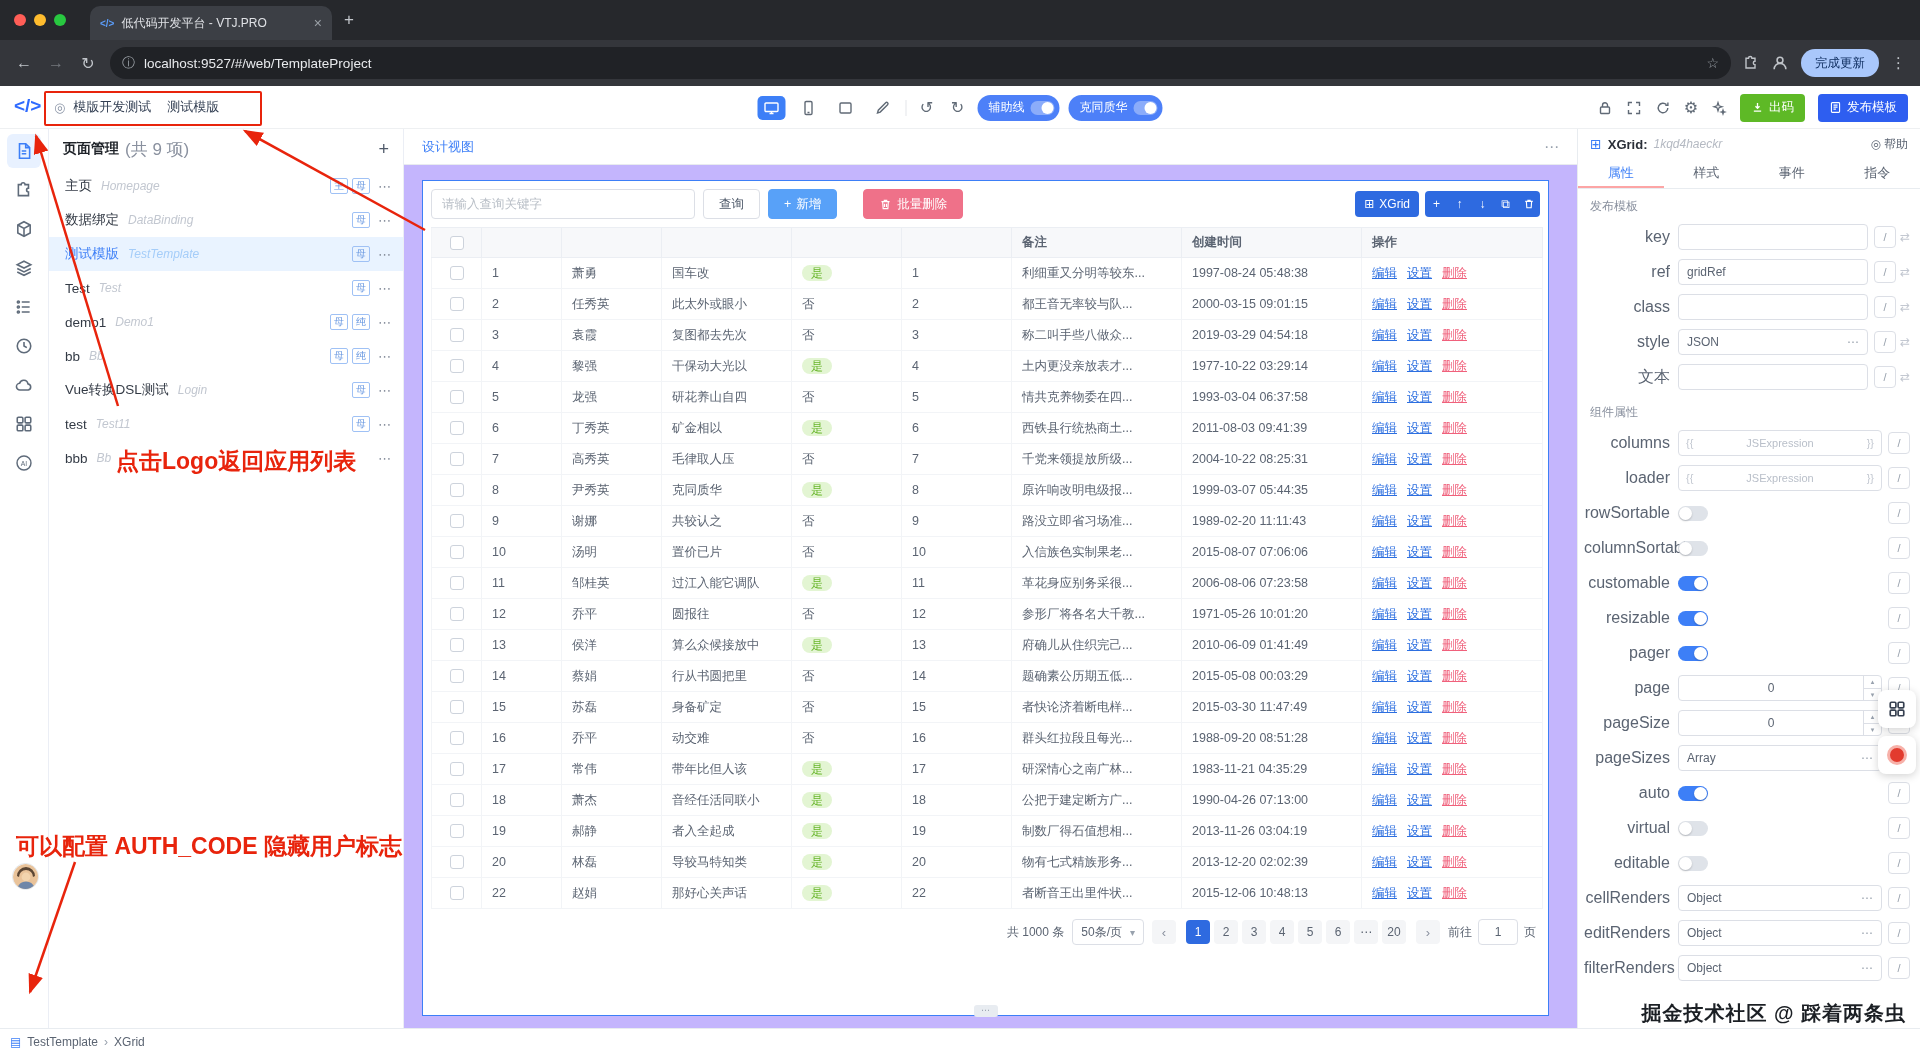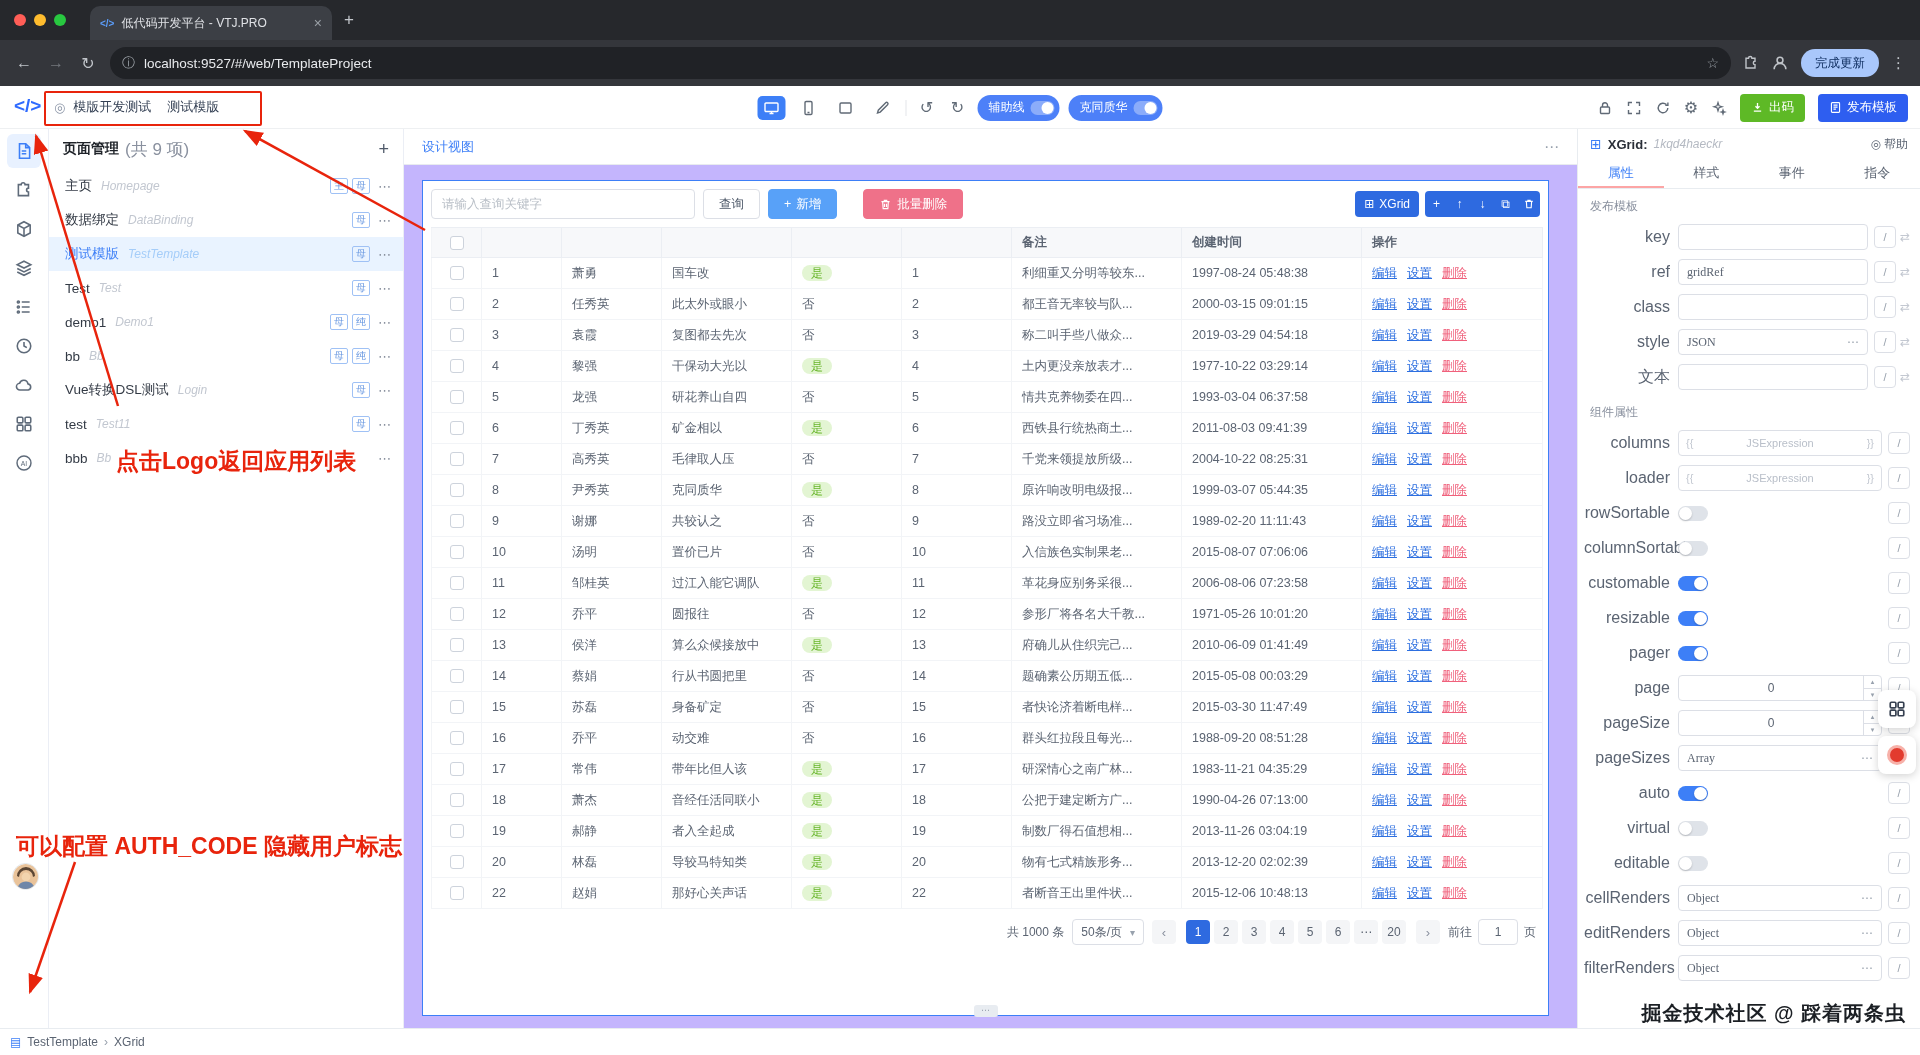--- a/index.html
+++ b/index.html
@@ -124,21 +124,21 @@
   .insp-title { font-size:13px; font-weight:bold; color:#2a2f38; margin-left:6px; }
   .insp-id { font-size:12px; font-style:italic; color:#b4b9c2; margin-left:6px; }
   .insp-help { margin-left:auto; font-size:12px; color:#5b6472; display:flex; align-items:center; gap:3px; }
   .insp-tabs { height:30px; display:flex; border-bottom:1px solid #e8ecf0; }
   .insp-tab { flex:1; text-align:center; line-height:28px; font-size:13px; color:#5b6472; }
   .insp-tab.active { color:#3d7ff7; border-bottom:2px solid #fca5a5; }
   .insp-section-title { font-size:12px; color:#8a919f; padding:9px 12px 5px; }
   .insp-row { height:34px; margin-bottom:1px; display:flex; align-items:center; padding:0 10px 0 6px; }
   .insp-label { width:86px; text-align:right; font-size:16px; color:#5b6472; margin-right:8px; flex-shrink:0; }
   .ctrl { flex:1; display:flex; align-items:center; min-width:0; }
-  .insp-input { width:100%; height:26px; border:1px solid #dcdfe6; border-radius:4px; padding:2px 8px; font-size:12px; color:#5b6472; font-family:Liberation Serif, serif; background:#fff; }
+  .insp-input { width:100%; height:26px; border:1px solid #dcdfe6; border-radius:4px; padding:2px 8px; font-size:12px; color:#5b6472; font-family:Liberation Sans, sans-serif; background:#fff; }
   .insp-input.like { display:flex; align-items:center; justify-content:space-between; }
   .insp-input .dots { color:#98a1ad; }
   .insp-expr { width:100%; height:26px; border:1px solid #dcdfe6; border-radius:4px; display:flex; align-items:center; justify-content:space-between; padding:0 7px; color:#c3c8d1; font-size:11px; }
   .insp-expr .v { color:#b9bfc9; }
   .switch { width:30px; height:15px; border-radius:8px; background:#dfe3e9; position:relative; display:inline-block; }
   .switch::after { content:""; position:absolute; left:1px; top:1px; width:13px; height:13px; border-radius:50%; background:#fff; box-shadow:0 1px 2px rgba(0,0,0,.2); }
   .switch.on { background:#3d7ff7; }
   .switch.on::after { left:auto; right:1px; }
   .insp-number { width:100%; height:26px; border:1px solid #dcdfe6; border-radius:4px; display:flex; align-items:stretch; overflow:hidden; }
   .insp-number .v { flex:1; text-align:center; line-height:24px; font-size:12px; color:#5b6472; }

